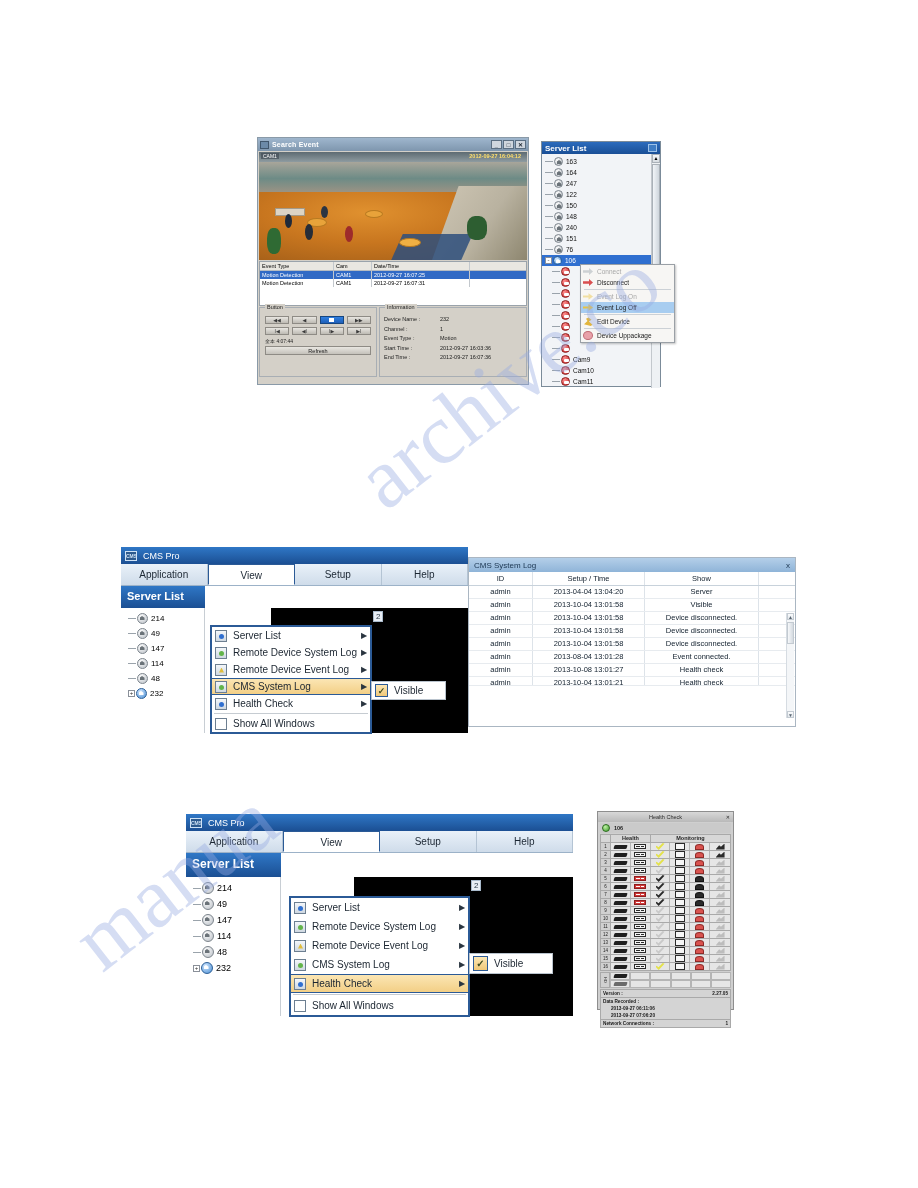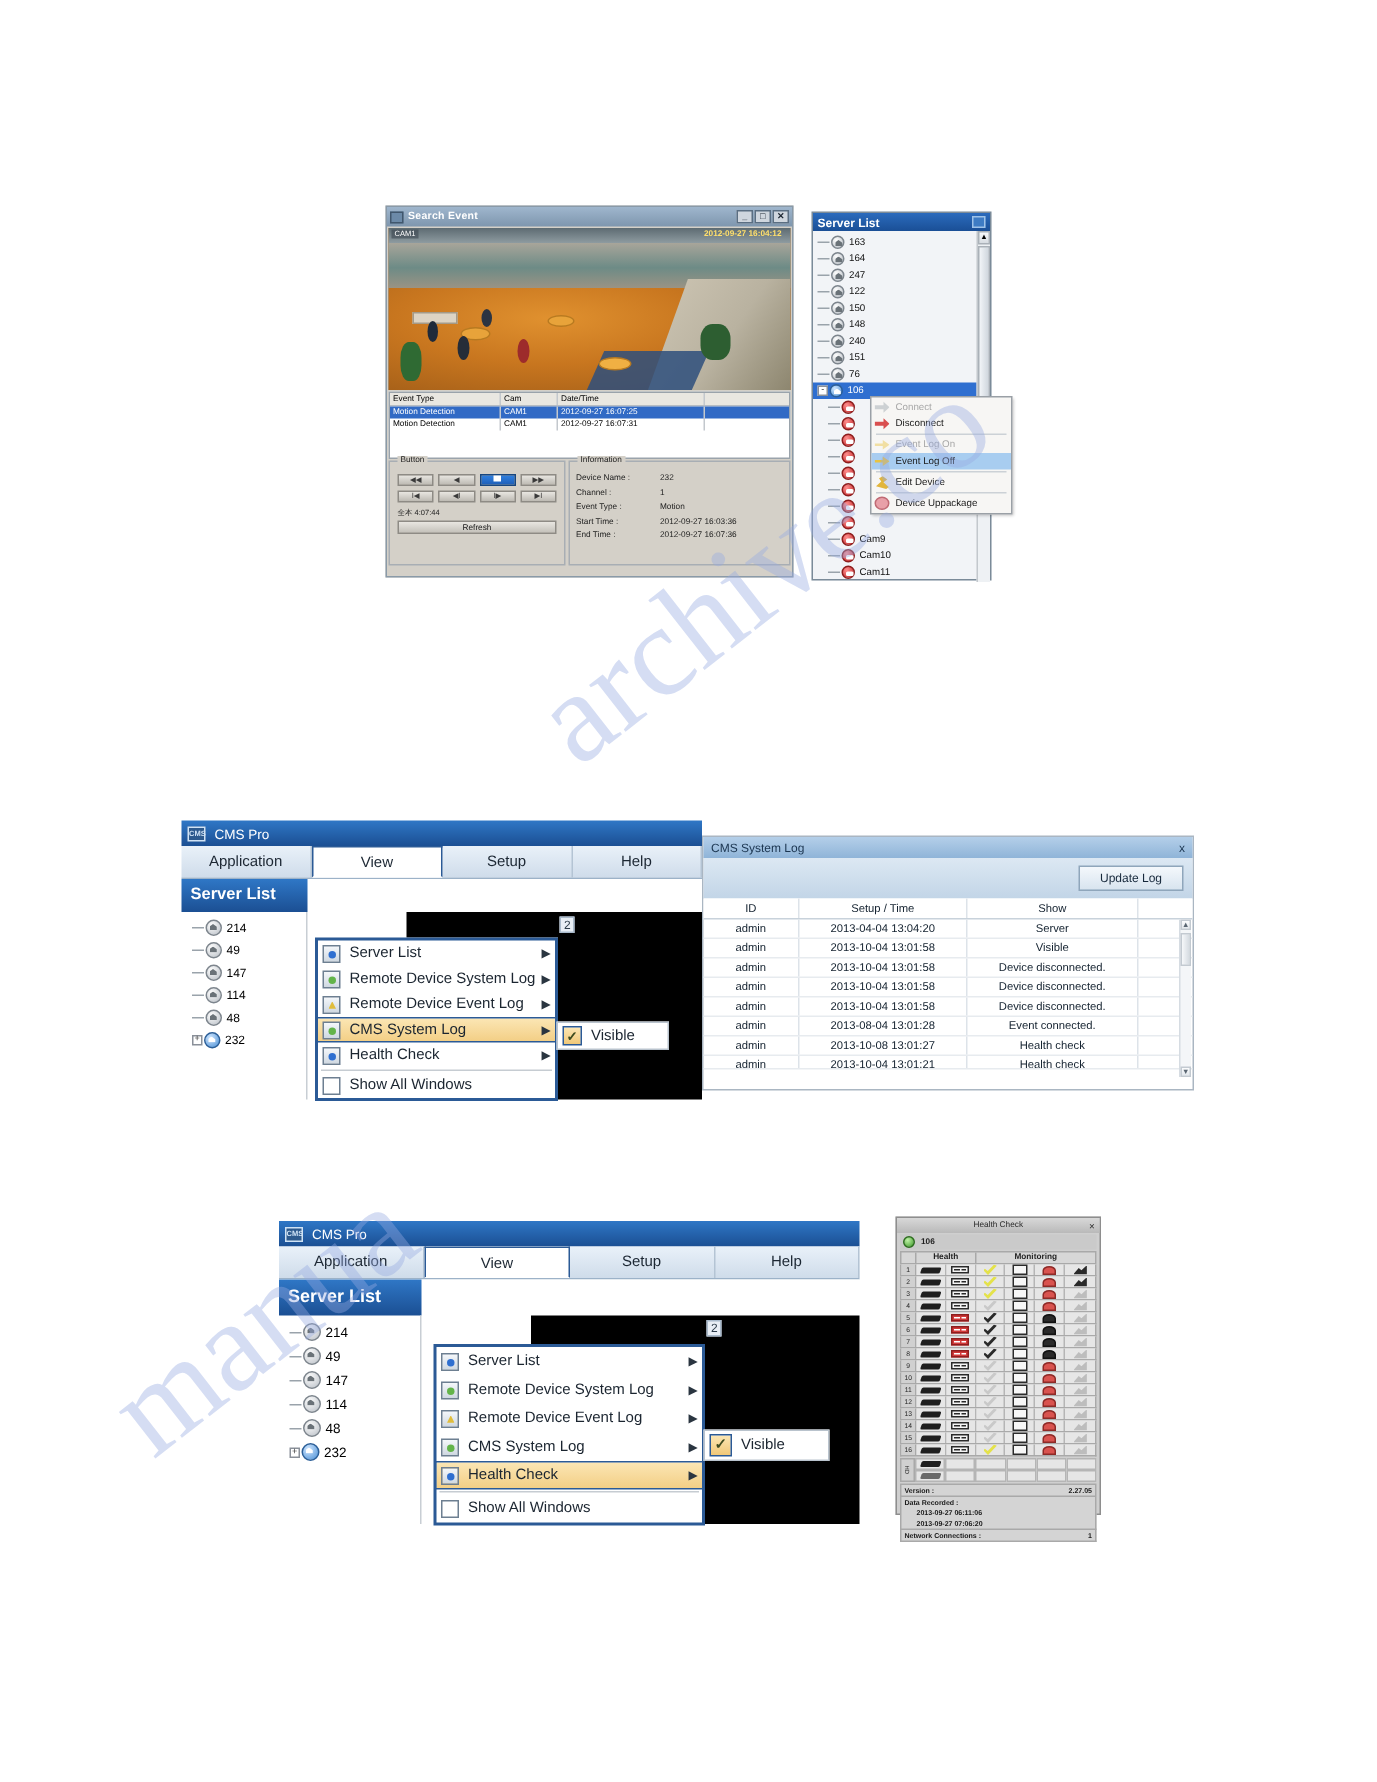--- a/index.html
+++ b/index.html
@@ -750,23 +750,20 @@
       <span class="sl">Visible</span>
     </div>
   </div>
 </div>
 
 <div class="win" id="cms-log">
   <div id="log-title">
     <span>CMS System Log</span>
     <span>x</span>
   </div>
-  <div id="log-toolbar">
-    <div id="log-update">Update Log</div>
-  </div>
   <div id="log-table">
     <div class="lg-head">
       <div class="lh1">ID</div>
       <div class="lh2">Setup / Time</div>
       <div class="lh3">Show</div>
       <div class="lh4"></div>
     </div>
     <div class="lg-row">
         <div class="lh1">admin</div>
         <div class="lh2">2013-04-04 13:04:20</div>

